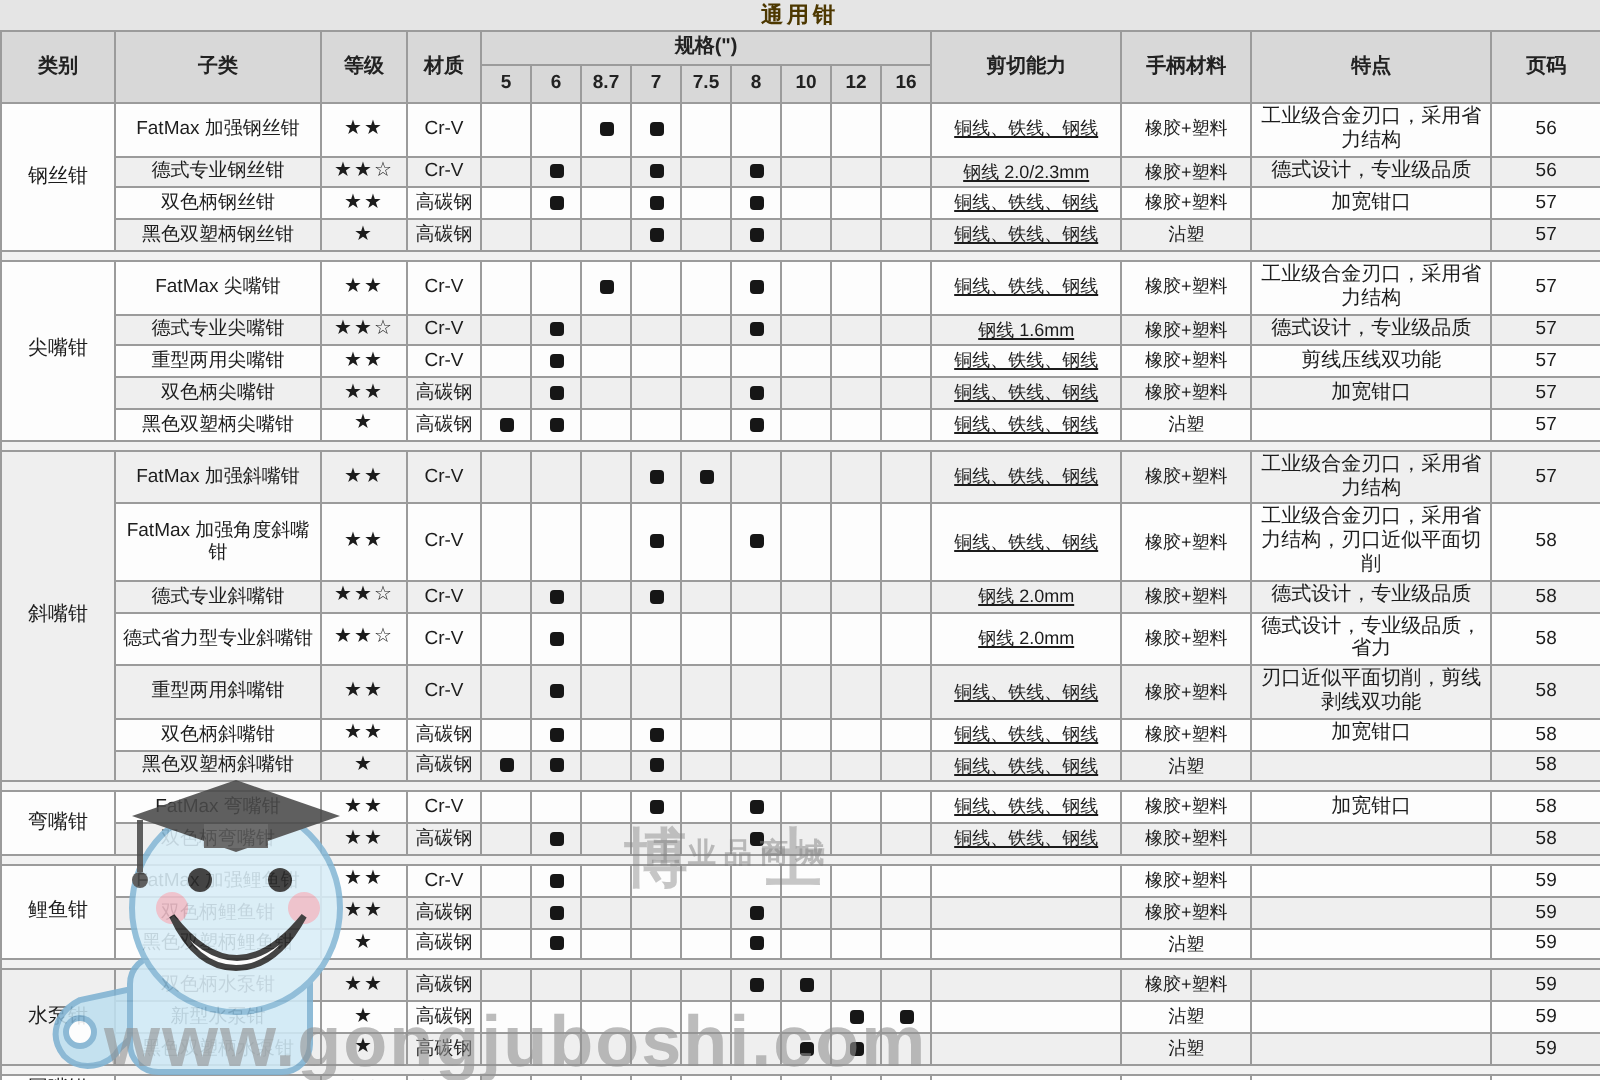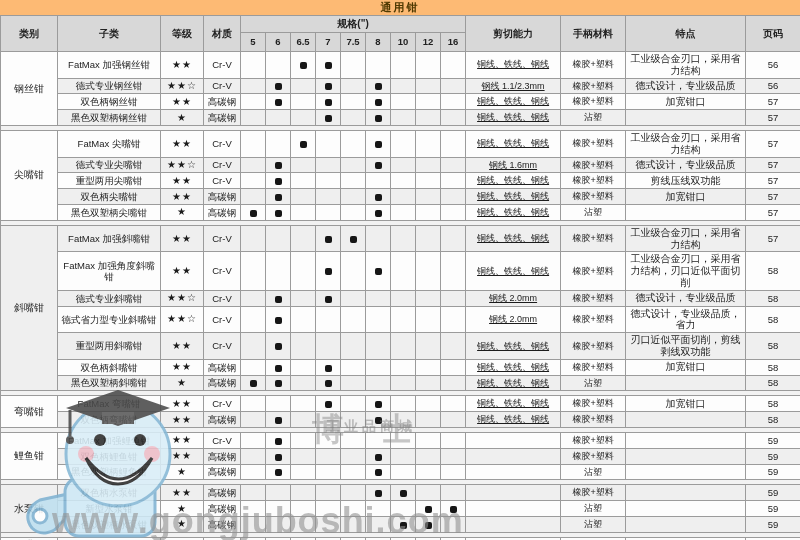--- a/index.html
+++ b/index.html
@@ -2,21 +2,21 @@
 <html><head>
 <meta charset="utf-8">
 <style>
   html,body{margin:0;padding:0;}
   body{
     width:800px;height:540px;overflow:hidden;position:relative;
     background:#ffffff;font-family:"Liberation Sans","DejaVu Sans",sans-serif;
     color:#1c1c1c;
   }
   .title-bar{
-    height:15px;background:#fdba74;display:flex;align-items:center;justify-content:center;
+    height:15px;background:#e5e5e5;display:flex;align-items:center;justify-content:center;
     font-size:11px;font-weight:bold;color:#4d3800;letter-spacing:2px;
   }
   table{border-collapse:collapse;table-layout:fixed;width:800px;}
   th,td{border:1px solid #9b9b9b;overflow:hidden;}
   thead th{
     background:#d8d8d8;font-weight:bold;font-size:10px;padding:2px 1px;
     color:#222;line-height:1.2;
   }
   thead tr.size-row th{font-size:9.5px;padding:1px;height:16px;font-weight:bold;}
   td{
@@ -73,21 +73,21 @@
       <th rowspan="2">材质</th>
       <th colspan="9">规格(")</th>
       <th rowspan="2">剪切能力</th>
       <th rowspan="2">手柄材料</th>
       <th rowspan="2">特点</th>
       <th rowspan="2">页码</th>
     </tr>
     <tr class="size-row" id="size-header-row">
         <th>5</th>
         <th>6</th>
-        <th>6.5</th>
+        <th>8.7</th>
         <th>7</th>
         <th>7.5</th>
         <th>8</th>
         <th>10</th>
         <th>12</th>
         <th>16</th>
       </tr>
   </thead>
   <tbody id="table-body">
       <tr class="even">
@@ -115,21 +115,21 @@
         <td class="material-cell">Cr-V</td>
         <td></td>
         <td><span class="dot"></span></td>
         <td></td>
         <td><span class="dot"></span></td>
         <td></td>
         <td><span class="dot"></span></td>
         <td></td>
         <td></td>
         <td></td>
-        <td class="cutting-cell">钢线 1.1/2.3mm</td>
+        <td class="cutting-cell">钢线 2.0/2.3mm</td>
         <td class="handle-cell">橡胶+塑料</td>
         <td class="feature-cell">德式设计，专业级品质</td>
         <td class="page-cell">56</td>
       </tr>
       <tr class="even">
         <td class="subclass-cell">双色柄钢丝钳</td>
         <td class="grade-cell">★★</td>
         <td class="material-cell">高碳钢</td>
         <td></td>
         <td><span class="dot"></span></td>

